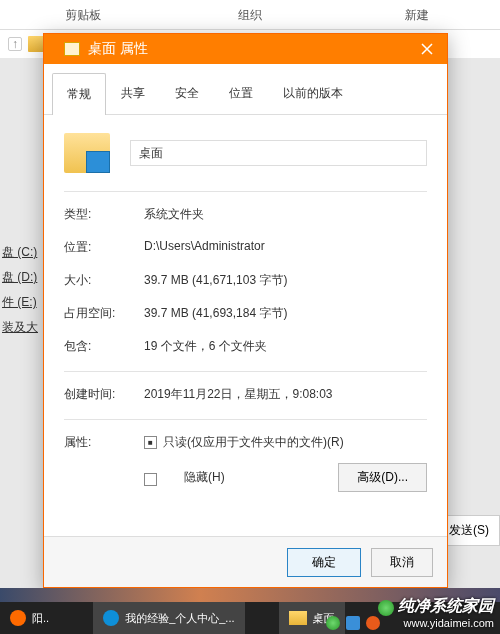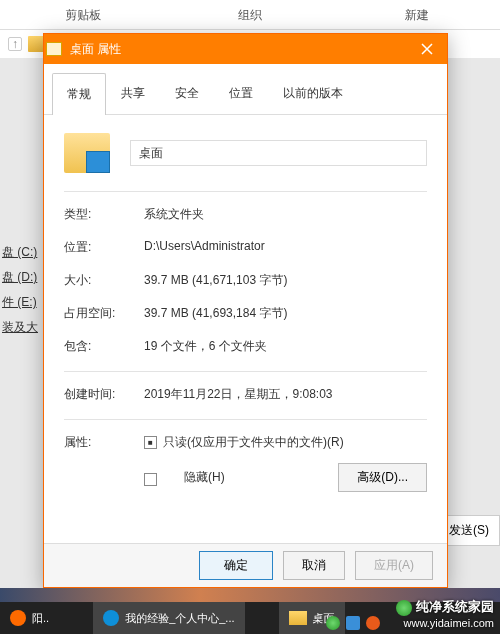--- a/index.html
+++ b/index.html
@@ -8,21 +8,21 @@
 .bg-header { height:30px; background:#fff; display:flex; border-bottom:1px solid #ddd; }
 .bg-header span { flex:1; text-align:center; font-size:12px; color:#555; line-height:30px; }
 .bg-bread { height:28px; background:#fff; display:flex; align-items:center; padding:0 8px; gap:6px; font-size:12px; }
 .bg-bread .arrow { width:14px; height:14px; border:1px solid #ccc; border-radius:2px; display:flex; align-items:center; justify-content:center; color:#888; }
 .bg-bread .folder-sm { width:18px; height:16px; background:linear-gradient(#ffd66b,#e8b43a); border-radius:1px; }
 .bg-left { position:absolute; left:0; top:240px; width:45px; font-size:12px; color:#333; }
 .bg-left div { padding:4px 2px;text-decoration:underline; }
 .bg-sendbtn { position:absolute; right:0; top:515px; background:#fff; border:1px solid #ccc; padding:6px 10px; font-size:12px; }
 
 .dialog { position:absolute; left:43px; top:33px; width:405px; height:555px; background:#fff; border:1px solid #f96700; box-shadow:0 4px 20px rgba(0,0,0,.3); }
-.titlebar { height:30px; background:#ff7e00; display:flex; align-items:center; color:#fff; font-size:12px; padding-left:2px; }
+.titlebar { height:30px; background:#ff7e00; display:flex; align-items:center; color:#fff; font-size:14px; padding-left:20px; }
 .titlebar .icon-sm { width:16px; height:14px; background:#fff3d0; border:1px solid #d9a300; margin-right:8px; }
 .titlebar .title-text { flex:1; }
 .titlebar .close { width:40px; height:30px; display:flex; align-items:center; justify-content:center; cursor:pointer; }
 .titlebar .close svg { width:12px; height:12px; }
 
 .tabs { display:flex; border-bottom:1px solid #ddd; padding:8px 8px 0 8px; gap:0; }
 .tab { padding:12px 14px; font-size:12px; color:#333; cursor:pointer; border:1px solid transparent; border-bottom:none; }
 .tab.active { border-color:#ccc; background:#fff; border-radius:2px 2px 0 0; position:relative; top:1px; }
 
 .content { padding:18px 20px; font-size:12px; color:#333; }
@@ -36,32 +36,32 @@
 .row .lbl { width:80px; color:#333; }
 .row .val { flex:1; }
 .attr-row { display:flex; align-items:center; margin-bottom:12px; }
 .checkbox { width:13px; height:13px; border:1px solid #888; margin-right:6px; display:flex; align-items:center; justify-content:center; cursor:pointer; }
 .checkbox.checked::after { content:"■"; font-size:8px; line-height:8px; }
 .btn { border:1px solid #bbb; background:#f3f3f3; padding:5px 18px; font-size:12px; cursor:pointer; }
 .attr-block { display:flex; }
 .attr-block .lbl { width:80px; }
 .attr-block .opts { flex:1; }
 
-.footer { position:absolute; bottom:0; left:0; right:0; height:44px; border-top:1px solid #ddd; background:#f6f6f6; display:flex; align-items:center; justify-content:flex-end; gap:10px; padding:0 14px; }
+.footer { position:absolute; bottom:0; left:0; right:0; height:51px; border-top:1px solid #ddd; background:#f6f6f6; display:flex; align-items:center; justify-content:flex-end; gap:10px; padding:0 14px; }
 .footer .btn.primary { border:1px solid #2a84c6; background:#eaf4fb; padding:5px 24px; }
 .footer .btn.disabled { color:#aaa; }
 
 .desktop-strip { position:absolute; left:0; top:588px; right:0; height:14px; background:linear-gradient(90deg,#3a4a6a,#d08050 40%,#4a4a6a); }
 .taskbar { position:absolute; left:0; bottom:0; right:0; height:32px; background:#222; display:flex; align-items:center; color:#fff; font-size:11px; }
 .taskbar .tb-item { display:flex; align-items:center; height:100%; padding:0 10px; gap:6px; }
 .taskbar .tb-item.active { background:#444;margin-left:34px; }
 .taskbar .dot { width:16px; height:16px; border-radius:50%; }
 .taskbar .folder-tb { width:18px; height:14px; background:linear-gradient(#ffd66b,#e8b43a); }
 .watermark { position:absolute; right:6px; bottom:4px; color:#fff; font-size:11px; text-align:right; line-height:14px; text-shadow:0 0 3px #000; }
-.watermark .brand { font-size:13px; font-weight:bold; }
+.watermark .brand { font-size:16px; font-weight:bold;font-style:italic; }
 .watermark .logo { display:inline-block; width:16px; height:16px; border-radius:50%; background:radial-gradient(circle,#6fd86f,#2a9a2a); vertical-align:middle; margin-right:4px; }
 .tray { position:absolute; right:120px; bottom:4px; display:flex; gap:6px; }
 .tray span { width:14px; height:14px; display:inline-block; }
 </style>
 </head>
 <body>
 
 <div class="bg-header">
   <span>剪贴板</span>
   <span>组织</span>
@@ -151,21 +151,20 @@
           </div>
           <button class="btn">高级(D)...</button>
         </div>
       </div>
     </div>
   </div>
 
   <div class="footer">
     <button class="btn primary">确定</button>
     <button class="btn">取消</button>
-    <button class="btn disabled">应用(A)</button>
   </div>
 </div>
 
 <div class="desktop-strip"></div>
 
 <div class="taskbar">
   <div class="tb-item">
     <span class="dot" style="background:#ff6a00"></span>
     <span>阳..</span>
   </div>

